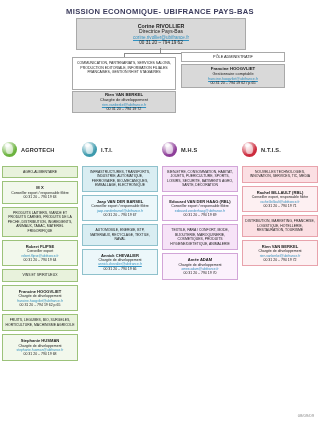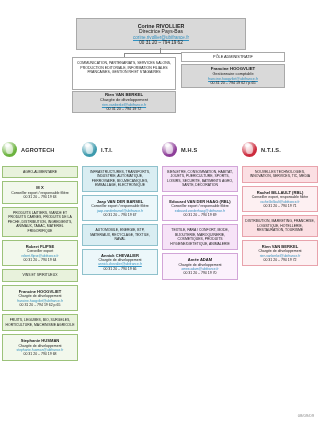--- a/index.html
+++ b/index.html
@@ -76,20 +76,21 @@
           overflow:hidden;white-space:nowrap;}
   .c-tel{font-size:3.5px;display:block;}
 
   .footer-date{position:absolute;right:6px;bottom:8px;font-size:4.2px;color:#8c8c8c;}
 </style>
 </head>
 <body>
 
 <div class="page">
 
+  <div class="title">MISSION ECONOMIQUE- UBIFRANCE PAYS-BAS</div>
 
   <div class="dir-box">
     <div class="dir-name">Corine RIVOLLIER</div>
     <div class="dir-role">Directrice Pays-Bas</div>
     <div class="dir-mail">corine.rivollier@ubifrance.fr</div>
     <div class="dir-tel">00 31 20 – 794 19 62</div>
   </div>
 
   <div class="ln vln" style="left:160px;top:48px;height:5px;"></div>
   <div class="ln hln" style="left:124px;top:53px;width:110px;"></div>

